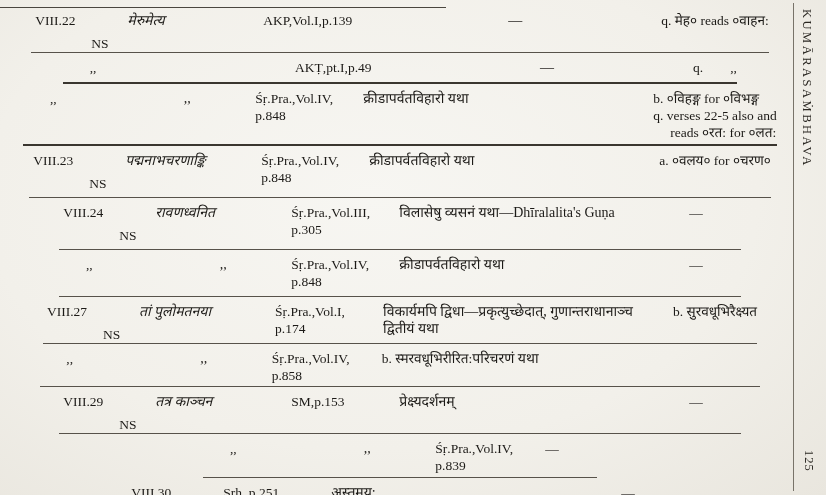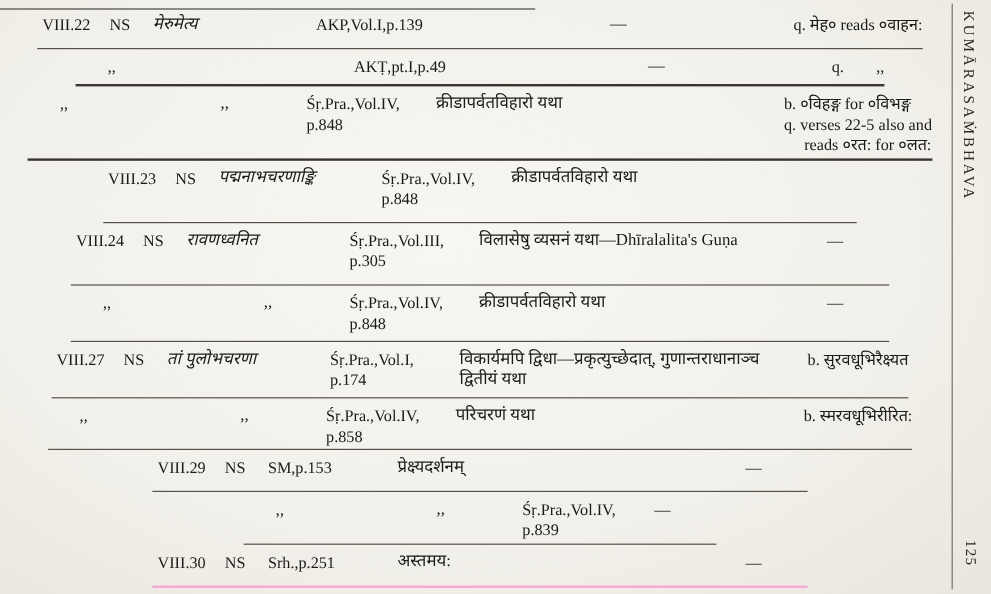--- a/index.html
+++ b/index.html
@@ -22,21 +22,21 @@
   .r3{min-height:52px;}
   .r4{min-height:52px;}
   .r5{min-height:47px;}
   .r6{min-height:47px;}
   .r7{min-height:43px;}
   .r8{min-height:35px;}
   .r9{min-height:44px;}
   .r10{min-height:36px;border-bottom:2px solid #f9a8d4;}
   .cell{box-sizing:border-box;font-size:13.5px;line-height:17px;white-space:pre-wrap;}
   .c-ref{width:60px;padding-left:4px;}
-  .c-sig{width:36px;}
+  .c-sig{width:36px;margin-top:23px;}
   .c-prat{width:136px;font-size:14px;font-style:italic;}
   .c-src{width:108px;}
   .c-ex{width:288px;font-size:14px;}
   .c-notes{flex:1;padding-left:2px;font-size:13.5px;}
   .center{text-align:center;padding-left:0;}
   .dash{text-align:right;padding-right:38px;}
   .running-head{
     position:absolute;left:799px;top:9px;height:240px;
     writing-mode:vertical-rl;
     font-size:12.5px;letter-spacing:2.5px;color:#2a2722;
@@ -85,20 +85,21 @@
      reads ०रत: for ०लत:</div>
     </div>
 
     <div class="row r3">
       <div class="cell c-ref">VIII.23</div>
       <div class="cell c-sig">NS</div>
       <div class="cell c-prat">पद्मनाभचरणाङ्कि</div>
       <div class="cell c-src">Śṛ.Pra.,Vol.IV,
 p.848</div>
       <div class="cell c-ex">क्रीडापर्वतविहारो यथा</div>
+      <div class="cell c-notes">a. ०वलय० for ०चरण०</div>
     </div>
 
     <div class="row r4">
       <div class="cell c-ref">VIII.24</div>
       <div class="cell c-sig">NS</div>
       <div class="cell c-prat">रावणध्वनित</div>
       <div class="cell c-src">Śṛ.Pra.,Vol.III,
 p.305</div>
       <div class="cell c-ex">विलासेषु व्यसनं यथा—Dhīralalita's Guṇa</div>
       <div class="cell c-notes dash">—</div>
@@ -110,41 +111,42 @@
       <div class="cell c-prat center">,,</div>
       <div class="cell c-src">Śṛ.Pra.,Vol.IV,
 p.848</div>
       <div class="cell c-ex">क्रीडापर्वतविहारो यथा</div>
       <div class="cell c-notes dash">—</div>
     </div>
 
     <div class="row r6">
       <div class="cell c-ref">VIII.27</div>
       <div class="cell c-sig">NS</div>
-      <div class="cell c-prat">तां पुलोभचरणा</div>
+      <div class="cell c-prat">तां पुलोमतनया</div>
       <div class="cell c-src">Śṛ.Pra.,Vol.I,
 p.174</div>
       <div class="cell c-ex">विकार्यमपि द्विधा—प्रकृत्युच्छेदात्, गुणान्तराधानाञ्च
 द्वितीयं यथा</div>
       <div class="cell c-notes">b. सुरवधूभिरैक्ष्यत</div>
     </div>
 
     <div class="row r7">
       <div class="cell c-ref center">,,</div>
       <div class="cell c-sig"></div>
       <div class="cell c-prat center">,,</div>
       <div class="cell c-src">Śṛ.Pra.,Vol.IV,
 p.858</div>
+      <div class="cell c-notes">b. स्मरवधूभिरीरित:</div>
       <div class="cell c-ex">परिचरणं यथा</div>
-      <div class="cell c-notes">b. स्मरवधूभिरीरित:</div>
     </div>
 
     <div class="row r8">
       <div class="cell c-ref">VIII.29</div>
       <div class="cell c-sig">NS</div>
+      <div class="cell c-prat">तत्र काञ्चन</div>
       <div class="cell c-src">SM,p.153</div>
       <div class="cell c-ex">प्रेक्ष्यदर्शनम्</div>
       <div class="cell c-notes dash">—</div>
     </div>
 
     <div class="row r9">
       <div class="cell c-ref center">,,</div>
       <div class="cell c-sig"></div>
       <div class="cell c-prat center">,,</div>
       <div class="cell c-src">Śṛ.Pra.,Vol.IV,

